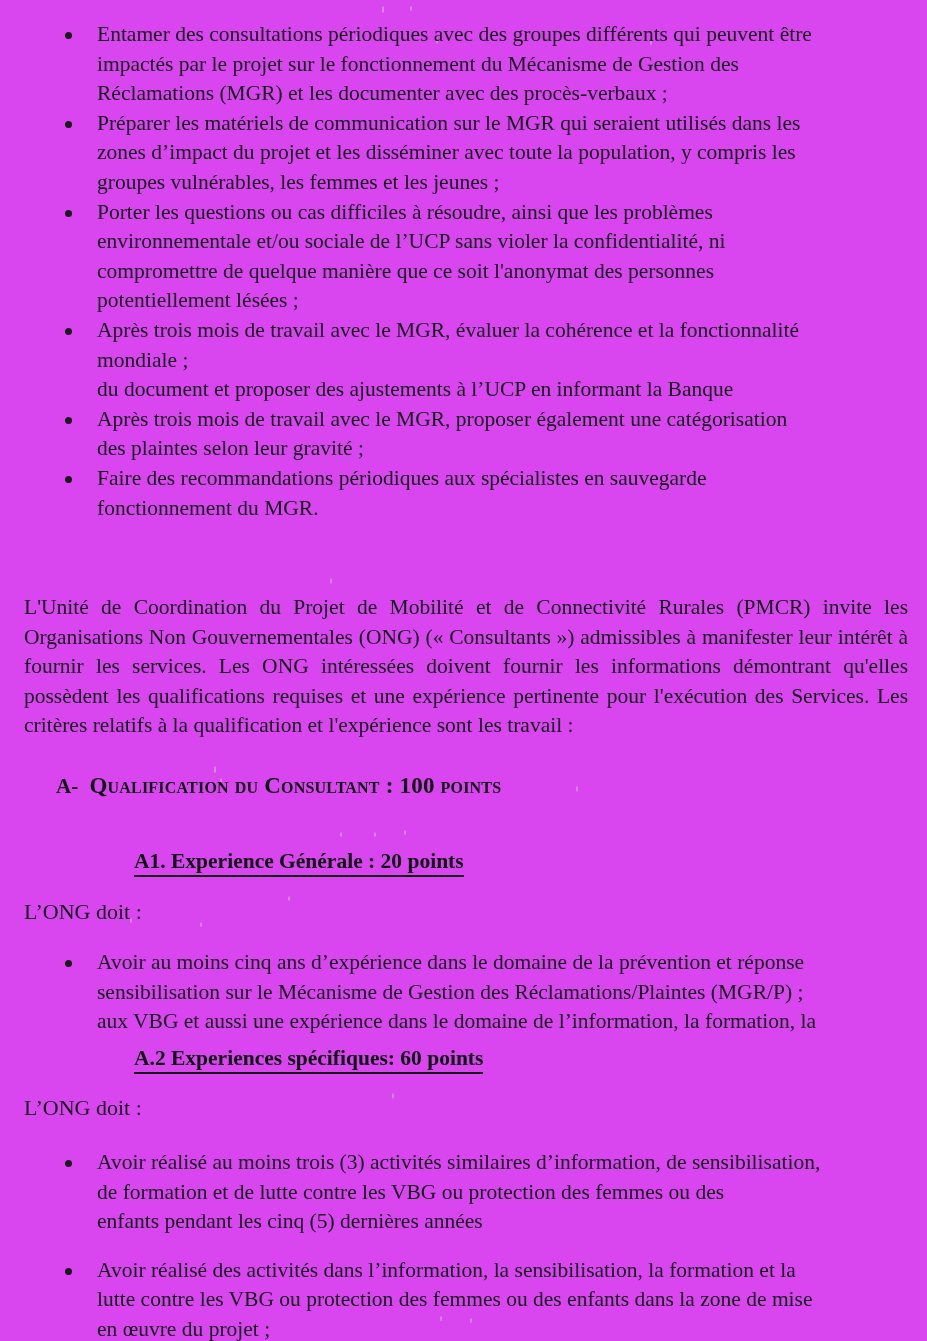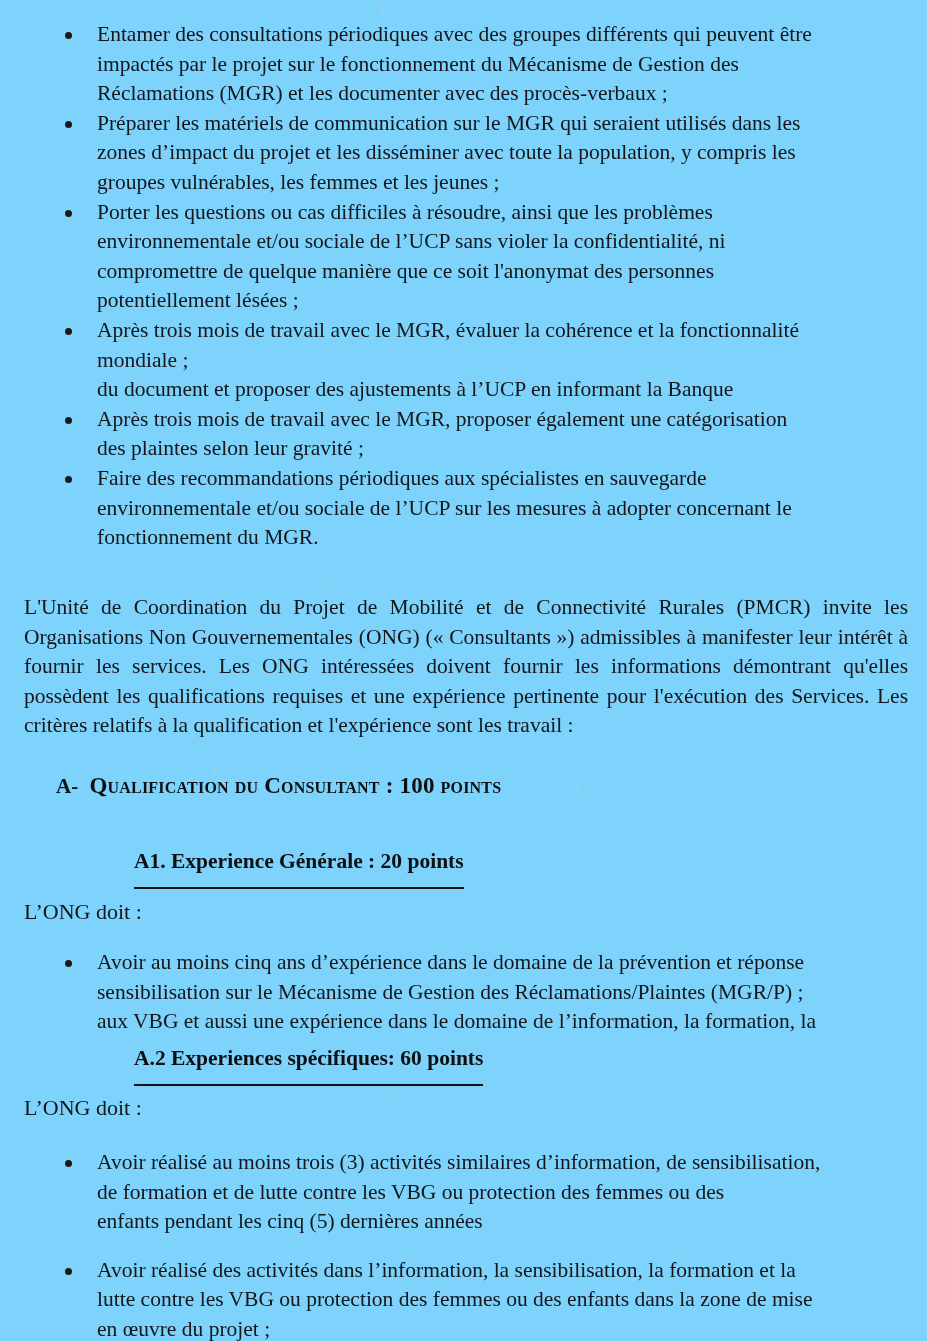--- a/index.html
+++ b/index.html
@@ -6,21 +6,21 @@
   html, body {
     margin: 0;
     padding: 0;
     background: #ffffff;
   }
   .page {
     position: relative;
     width: 927px;
     height: 1341px;
     margin: 0 auto;
-    background: #7dd3fc;
+    background: #d946ef;
     font-family: "Liberation Serif", "DejaVu Serif", serif;
     color: #111111;
     overflow: hidden;
     box-sizing: border-box;
   }
 
   
   .body-text {
     position: absolute;
     font-size: 21.5px;
@@ -79,21 +79,21 @@
     font-variant: small-caps;
     font-size: 23px;
   }
   .heading-sub {
     position: absolute;
     font-weight: bold;
     font-size: 21.5px;
     color: #0d0f12;
     white-space: nowrap;
     border-bottom: 2.2px solid #111111;
-    padding-bottom: 14px;
+    padding-bottom: 2px;
     line-height: 1.12;
   }
 
   .lead-line {
     position: absolute;
     font-size: 22px;
     line-height: 29px;
     color: #14161a;
     white-space: nowrap;
   }
@@ -158,21 +158,20 @@
       <span>du document et proposer des ajustements à l’UCP en informant la Banque</span>
     </li>
 
     <li class="bullet-item">
       <span>Après trois mois de travail avec le MGR, proposer également une catégorisation</span>
       <span>des plaintes selon leur gravité ;</span>
     </li>
 
     <li class="bullet-item">
       <span>Faire des recommandations périodiques aux spécialistes en sauvegarde</span>
-      <span>environnementale et/ou sociale de l’UCP sur les mesures à adopter concernant le</span>
       <span>fonctionnement du MGR.</span>
     </li>
   </ul>
 
   <div class="body-text" style="left:24px; top:593px; width:884px;">
     <span>L'Unité de Coordination du Projet de Mobilité et de Connectivité Rurales (PMCR) invite</span>
     <span>les Organisations Non Gouvernementales (ONG) (« Consultants ») admissibles à</span>
     <span>manifester leur intérêt à fournir les services. Les ONG intéressées doivent fournir les</span>
     <span>informations démontrant qu'elles possèdent les qualifications requises et une expérience</span>
     <span>pertinente pour l'exécution des Services. Les critères relatifs à la qualification et</span>

